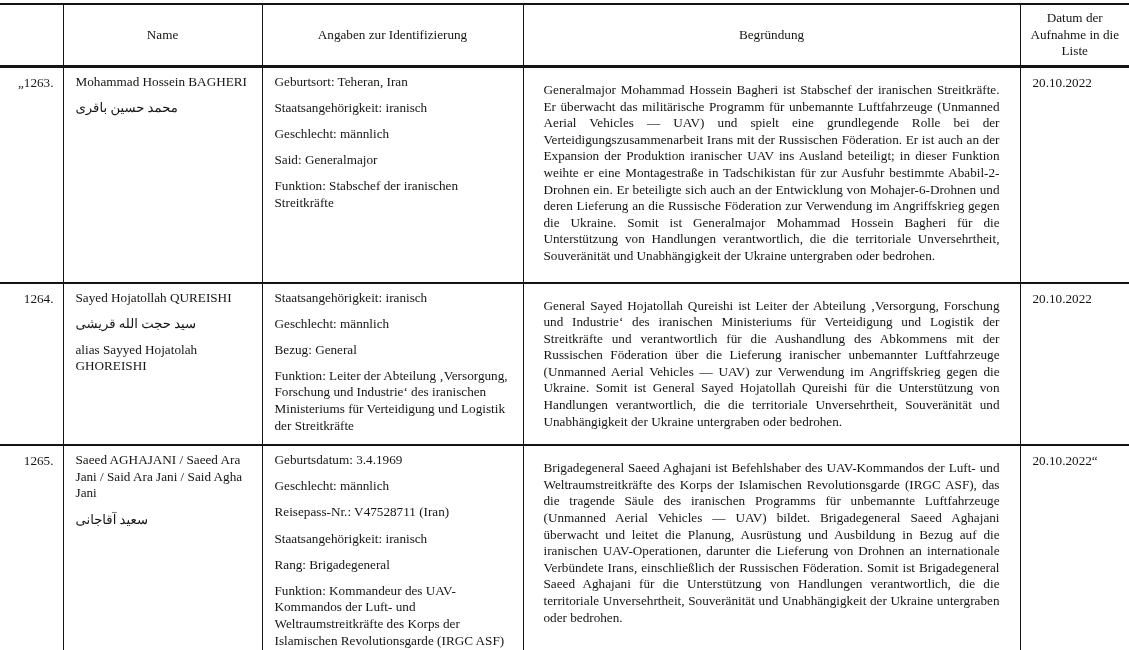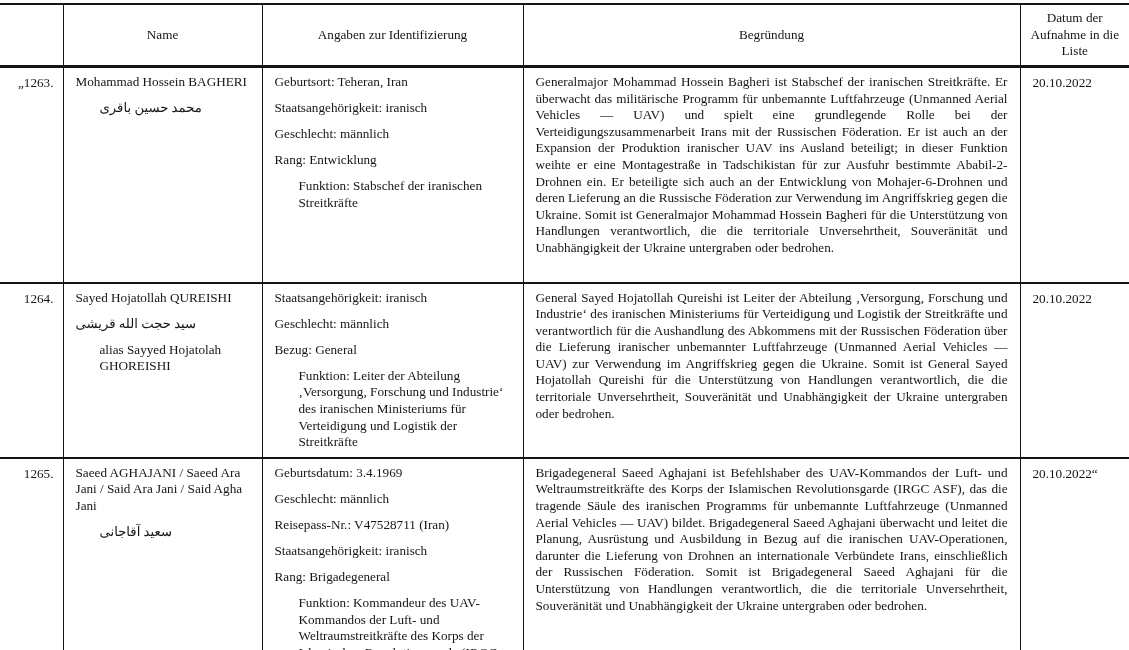--- a/index.html
+++ b/index.html
@@ -66,24 +66,23 @@
     padding-top: 7px;
     white-space: nowrap;
   }
   td.cell-name p,
   td.cell-id p {
     margin: 0 0 9.5px 0;
   }
   td.cell-name p:last-child,
   td.cell-id p:last-child {
     margin-bottom: 0;
-    margin-left: 24px;
   }
   td.cell-reason p {
-    margin: 0;
+    margin: 8px;
     text-align: justify;
   }
   td.cell-date {
     padding-top: 7px;
     white-space: nowrap;
   }
   .hdr-date { display: inline-block; max-width: 92px; }
 </style>
 </head>
 <body>
@@ -110,21 +109,21 @@
         <tr class="row-0">
           <td class="cell-num">„1263.</td>
           <td class="cell-name b-left">
             <p>Mohammad Hossein BAGHERI</p>
             <p>محمد حسین باقری</p>
           </td>
           <td class="cell-id b-left">
             <p>Geburtsort: Teheran, Iran</p>
             <p>Staatsangehörigkeit: iranisch</p>
             <p>Geschlecht: männlich</p>
-            <p>Rang: Entwicklung</p>
+            <p>Said: Generalmajor</p>
             <p>Funktion: Stabschef der iranischen Streitkräfte</p>
           </td>
           <td class="cell-reason b-left">
             <p>Generalmajor Mohammad Hossein Bagheri ist Stabschef der iranischen Streitkräfte. Er überwacht das militärische Programm für unbemannte Luftfahrzeuge (Unmanned Aerial Vehicles — UAV) und spielt eine grundlegende Rolle bei der Verteidigungszusammenarbeit Irans mit der Russischen Föderation. Er ist auch an der Expansion der Produktion iranischer UAV ins Ausland beteiligt; in dieser Funktion weihte er eine Montagestraße in Tadschikistan für zur Ausfuhr bestimmte Ababil-2-Drohnen ein. Er beteiligte sich auch an der Entwicklung von Mohajer-6-Drohnen und deren Lieferung an die Russische Föderation zur Verwendung im Angriffskrieg gegen die Ukraine. Somit ist Generalmajor Mohammad Hossein Bagheri für die Unterstützung von Handlungen verantwortlich, die die territoriale Unversehrtheit, Souveränität und Unabhängigkeit der Ukraine untergraben oder bedrohen.</p>
           </td>
           <td class="cell-date b-left">20.10.2022</td>
         </tr>
         <tr class="row-1">
           <td class="cell-num">1264.</td>
           <td class="cell-name b-left">

